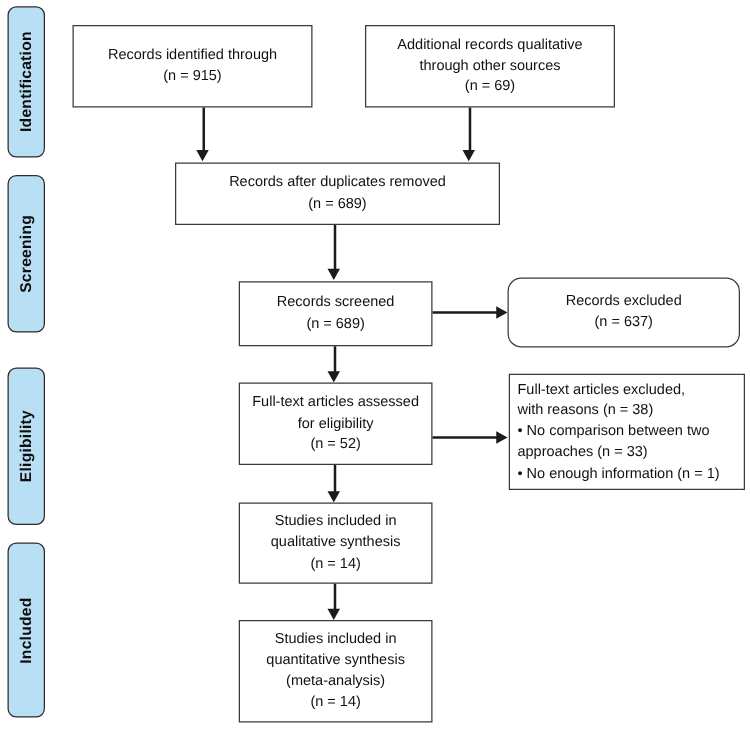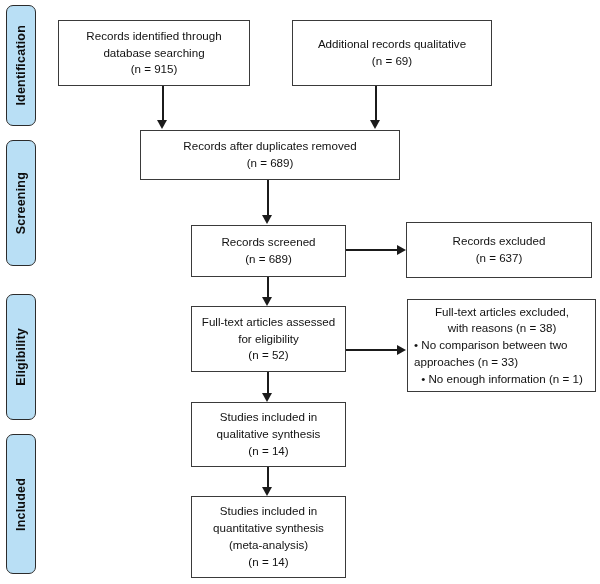--- a/index.html
+++ b/index.html
@@ -56,21 +56,21 @@
     font-size: 11.6px;
     line-height: 1.45;
     color: #111111;
     padding: 12px 4px;
   }
   .flow-box .line {
     display: block;
     white-space: nowrap;
   }
   .flow-box.left-align {
-    align-items: center;
+    align-items: flex-start;
     justify-content: center;
     text-align: left;
     padding: 3px 5px 3px 6px;
   }
   .flow-box.left-align .line.center {
     text-align: center;
   }
   .flow-box.left-align .line.bullet {
     text-align: left;
     white-space: normal;
@@ -120,26 +120,26 @@
   <div class="stage-label" style="top:294px; height:126px;">
     <span class="stage-text">Eligibility</span>
   </div>
 
   <div class="stage-label" style="top:434px; height:140px;">
     <span class="stage-text">Included</span>
   </div>
 
   <div class="flow-box" style="left:58px; top:20px; width:192px; height:66px;">
     <span class="line">Records identified through</span>
-    <span class="line">database searching</span>
     <span class="line">(n = 915)</span>
   </div>
 
   <div class="flow-box" style="left:292px; top:20px; width:200px; height:66px;">
     <span class="line">Additional records qualitative</span>
+    <span class="line">through other sources</span>
     <span class="line">(n = 69)</span>
   </div>
 
   <div class="v-line" style="left:162px; top:86px; height:35px;"></div>
   <div class="arrow-down" style="left:157.2px; top:120px;"></div>
 
   <div class="v-line" style="left:375px; top:86px; height:35px;"></div>
   <div class="arrow-down" style="left:370.2px; top:120px;"></div>
 
   <div class="flow-box" style="left:140px; top:130px; width:260px; height:50px;">
@@ -148,21 +148,21 @@
   </div>
 
   <div class="v-line" style="left:267px; top:180px; height:36px;"></div>
   <div class="arrow-down" style="left:262.2px; top:215px;"></div>
 
   <div class="flow-box" style="left:191px; top:225px; width:155px; height:52px;">
     <span class="line">Records screened</span>
     <span class="line">(n = 689)</span>
   </div>
 
-  <div class="flow-box" style="left:406px; top:222px; width:186px; height:56px;">
+  <div class="flow-box" style="left:406px; top:222px; width:186px; height:56px;border-radius:11px;">
     <span class="line">Records excluded</span>
     <span class="line">(n = 637)</span>
   </div>
 
   <div class="h-line" style="left:346px; top:249px; width:52px;"></div>
   <div class="arrow-right" style="left:397px; top:244.5px;"></div>
 
   <div class="v-line" style="left:267px; top:277px; height:21px;"></div>
   <div class="arrow-down" style="left:262.2px; top:297px;"></div>
 

